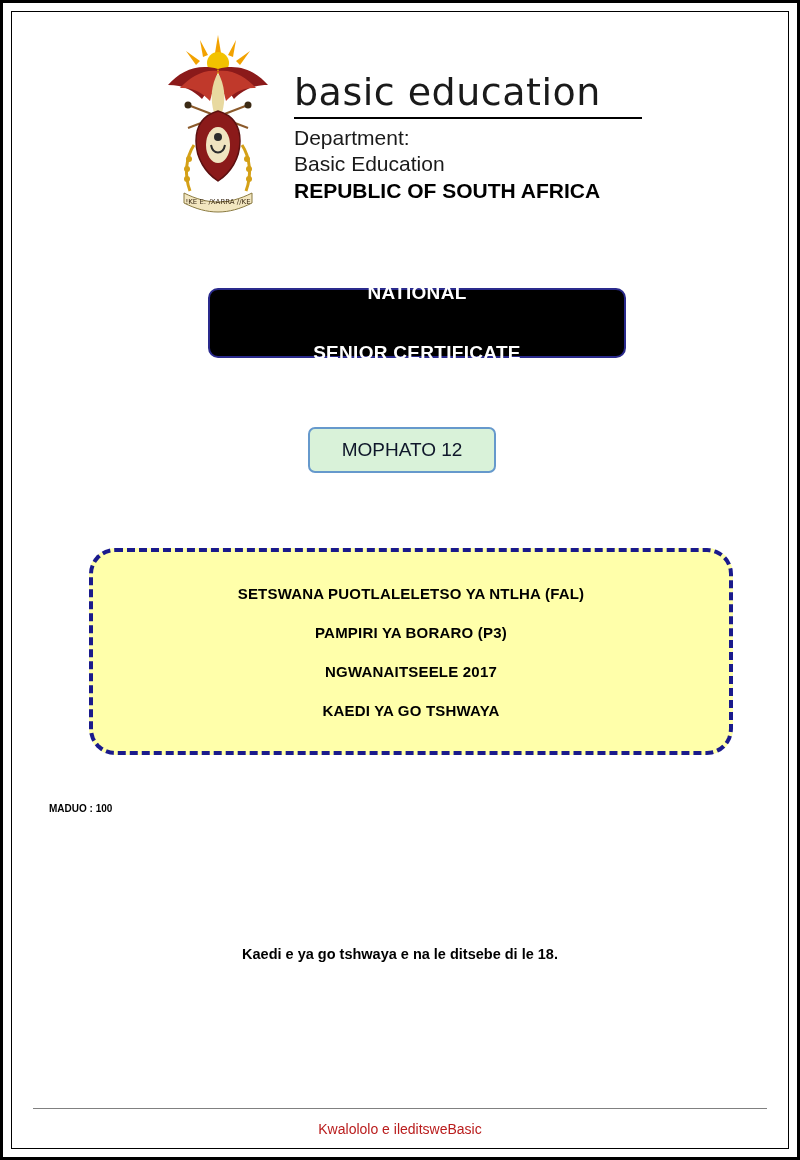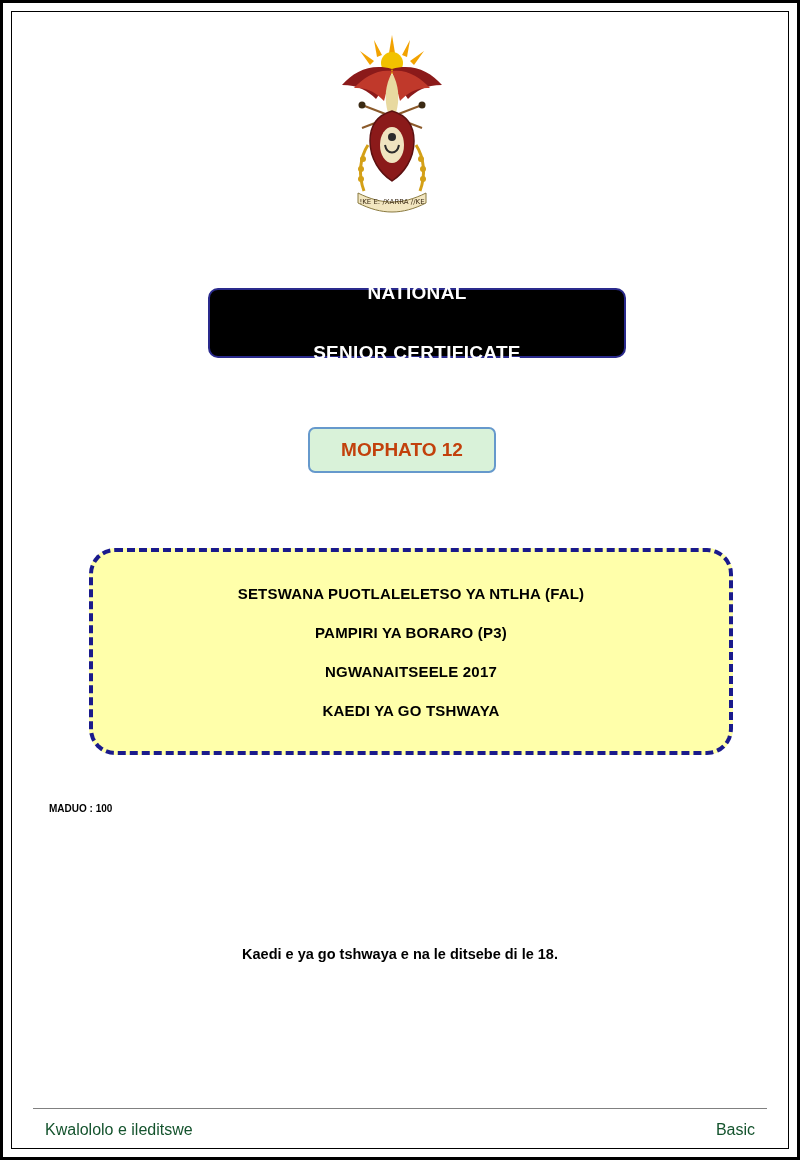--- a/index.html
+++ b/index.html
@@ -111,22 +111,22 @@
     background: #d9f2d9;
     border: 2px solid #6699cc;
     border-radius: 7px;
     display: flex;
     align-items: center;
     justify-content: center;
     box-sizing: border-box;
   }
   .grade-box span {
     font-size: 19px;
-    font-weight: bold;
-    color: #c2410c;
+    font-weight: normal;
+    color: #0f172a;
   }
 
   
   .subject-box {
     position: absolute;
     left: 86px;
     top: 545px;
     width: 644px;
     height: 207px;
     background: #ffffaa;
@@ -173,23 +173,23 @@
     right: 30px;
     top: 1105px;
     border-top: 1px solid #808080;
   }
   .footer {
     position: absolute;
     left: 42px;
     right: 42px;
     top: 1118px;
     display: flex;
-    justify-content: space-between;
-    font-size: 16px;
-    color: #14532d;
+    justify-content: center;
+    font-size: 14px;
+    color: #b91c1c;
   }
 </style>
 </head>
 <body>
 
 <div class="page">
   <div class="inner"></div>
 
   <div class="header">
     <div class="coat">
@@ -229,20 +229,27 @@
             <circle cx="29" cy="146" r="3"></circle>
           <circle cx="89" cy="126" r="3"></circle>
             <circle cx="91" cy="136" r="3"></circle>
             <circle cx="91" cy="146" r="3"></circle>
         </g>
 
         <path d="M26 160 C50 172 70 172 94 160 L94 170 C70 182 50 182 26 170 Z" fill="#f2e6c0" stroke="#8a7a40" stroke-width="1"></path>
         <text x="60" y="171" font-size="7" text-anchor="middle" fill="#3b2a14" font-family="DejaVu Sans, sans-serif">!KE E: /XARRA //KE</text>
       </svg>
     </div>
+    <div class="dept">
+      <div class="line1">basic education</div>
+      <div class="rule"></div>
+      <div class="line2">Department:</div>
+      <div class="line3">Basic Education</div>
+      <div class="line4">REPUBLIC OF SOUTH AFRICA</div>
+    </div>
   </div>
 
   <div class="nsc-box">
     <div>NATIONAL</div>
     <div>SENIOR CERTIFICATE</div>
   </div>
 
   <div class="grade-box">
     <span>MOPHATO 12</span>
   </div>

